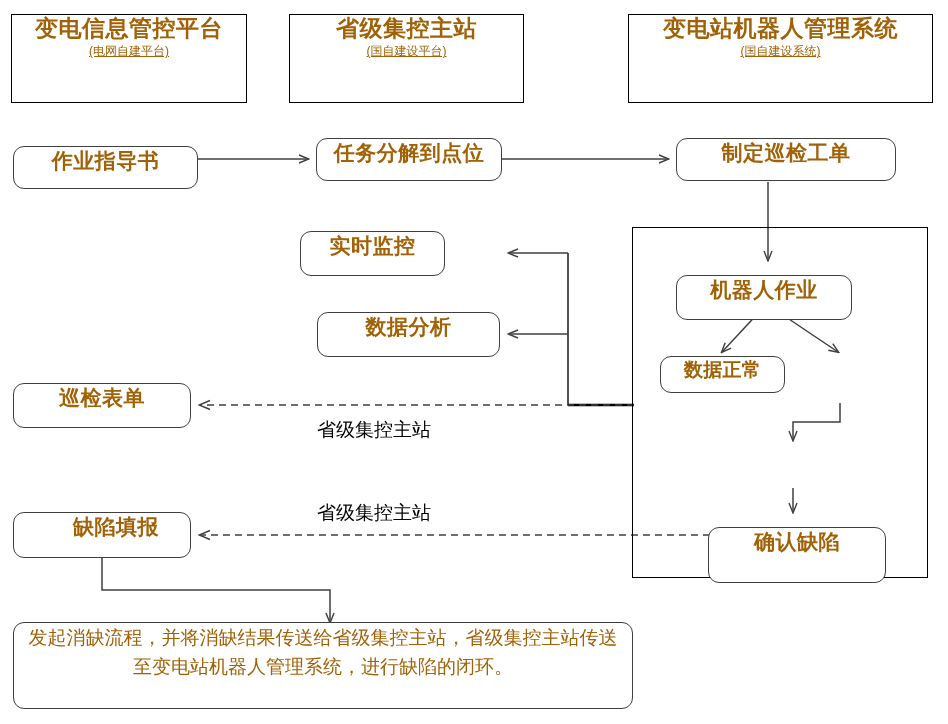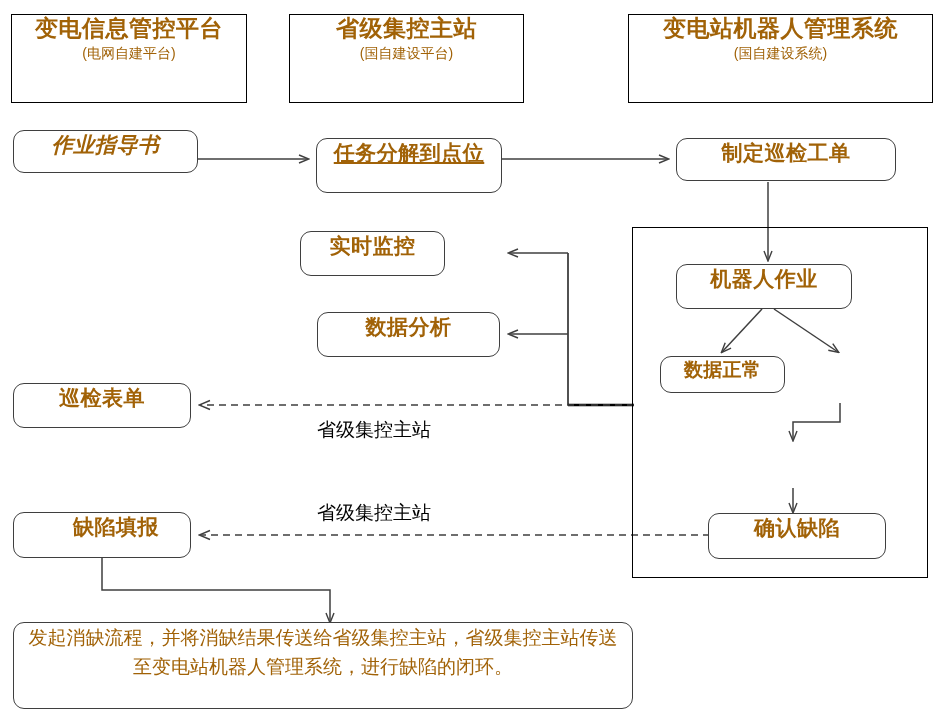--- a/index.html
+++ b/index.html
@@ -41,25 +41,26 @@
   .sq { border-radius: 0; border: 1.7px solid #000000; }
 
   .hdr-title {
     font-size: 23px;
     font-weight: bold;
     letter-spacing: .5px;
     line-height: 1.15;
     white-space: nowrap;
   }
   .hdr-sub {
-    font-size: 14px;
+    font-size: 12px;
     font-weight: normal;
     line-height: 1.3;
     margin-top: 3px;
     white-space: nowrap;
+    text-decoration: underline;
   }
   .proc-label {
     font-size: 21px;
     font-weight: bold;
     letter-spacing: .5px;
     white-space: nowrap;
   }
   .proc-label-sm {
     font-size: 19px;
     font-weight: bold;
@@ -139,43 +140,43 @@
   <div class="node sq" style="left:289px; top:14px; width:235px; height:89px;">
     <div class="hdr-title">省级集控主站</div>
     <div class="hdr-sub">(国自建设平台)</div>
   </div>
 
   <div class="node sq" style="left:628px; top:14px; width:305px; height:89px;">
     <div class="hdr-title">变电站机器人管理系统</div>
     <div class="hdr-sub">(国自建设系统)</div>
   </div>
 
-  <div class="node rounded" style="left:13px; top:130px; width:185px; height:43px;font-style:italic;">
+  <div class="node rounded" style="left:13px; top:146px; width:185px; height:43px;">
     <div class="proc-label">作业指导书</div>
   </div>
 
-  <div class="node rounded" style="left:316px; top:138px; width:186px; height:55px;text-decoration:underline;">
+  <div class="node rounded" style="left:316px; top:138px; width:186px; height:43px;">
     <div class="proc-label">任务分解到点位</div>
   </div>
 
   <div class="node rounded" style="left:676px; top:138px; width:220px; height:43px;">
     <div class="proc-label">制定巡检工单</div>
   </div>
 
-  <div class="node rounded" style="left:676px; top:264px; width:176px; height:45px;">
+  <div class="node rounded" style="left:676px; top:275px; width:176px; height:45px;">
     <div class="proc-label">机器人作业</div>
   </div>
 
   <div class="node rounded" style="left:660px; top:356px; width:125px; height:37px;">
     <div class="proc-label-sm">数据正常</div>
   </div>
 
 
 
-  <div class="node rounded" style="left:708px; top:513px; width:178px; height:46px;">
+  <div class="node rounded" style="left:708px; top:527px; width:178px; height:56px;">
     <div class="proc-label">确认缺陷</div>
   </div>
 
   <div class="node rounded" style="left:300px; top:231px; width:145px; height:45px;">
     <div class="proc-label">实时监控</div>
   </div>
 
   <div class="node rounded" style="left:317px; top:312px; width:183px; height:45px;">
     <div class="proc-label">数据分析</div>
   </div>

